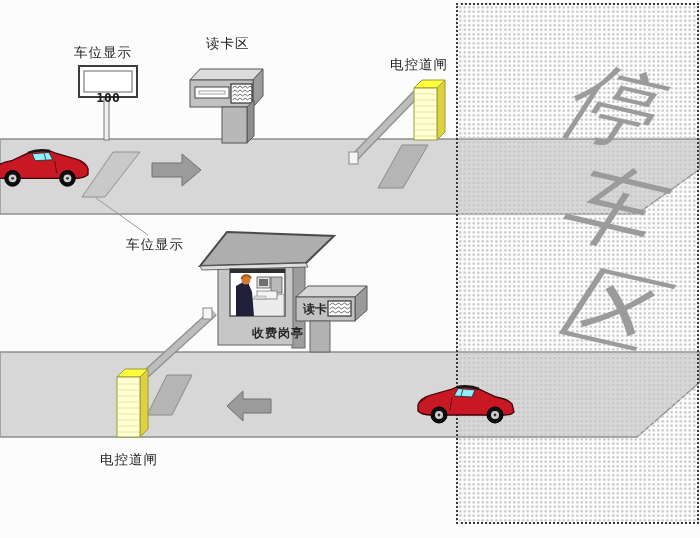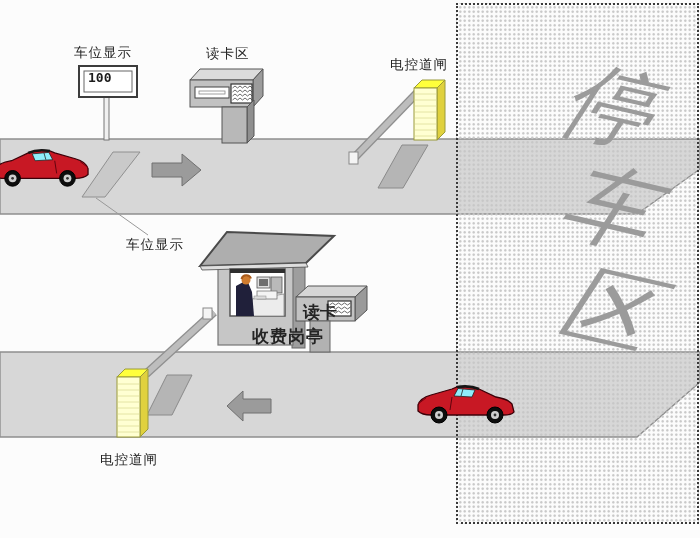--- a/index.html
+++ b/index.html
@@ -40,25 +40,26 @@
   }
   .layer-fore{z-index:4;}
   .lbl{
     position:absolute;
     z-index:5;
     color:#252525;
     font-size:13.5px;
     white-space:nowrap;
     letter-spacing:1px;
   }
-  .lbl-small{font-size:17px;font-weight:bold;letter-spacing:0;}
+  .lbl-small{font-size:12px;font-weight:bold;letter-spacing:0;}
   .display-value{
     position:absolute;
     z-index:5;
-    left:88px;top:70px;width:40px;
+    left:88px;top:90px;width:40px;
+    text-align:center;
     font-family:"DejaVu Sans Mono","Liberation Mono",monospace;
     font-size:13px;font-weight:bold;color:#1c1c1c;
     letter-spacing:0;
   }
   .watermark{
     position:absolute;
     z-index:3;
     left:276px;top:346px;
     font-size:37px;font-weight:bold;
     letter-spacing:6px;
@@ -206,20 +207,20 @@
 
     <polygon points="152,163 182,163 182,154 201,170 182,186 182,177 152,177" style="fill:var(--arrow-gray,#9b9b9b);stroke:#707070;stroke-width:1"></polygon>
     <polygon points="271,399 243,399 243,391 227,406 243,421 243,413 271,413" style="fill:var(--arrow-gray,#9b9b9b);stroke:#707070;stroke-width:1"></polygon>
 
     <use href="#car" transform="translate(-8,147) scale(0.98)"></use>
     <use href="#car" transform="translate(516,383) scale(-1,1)"></use>
   </svg>
 
   <div class="lbl" style="left:74px;top:44px;text-align:center;">车位显示</div>
   <div class="display-value">100</div>
-  <div class="lbl" style="left:206px;top:45px;">读卡区</div>
+  <div class="lbl" style="left:206px;top:35px;">读卡区</div>
   <div class="lbl" style="left:390px;top:56px;">电控道闸</div>
   <div class="lbl" style="left:126px;top:236px;">车位显示</div>
   <div class="lbl lbl-small" style="left:252px;top:325px;letter-spacing:1px;">收费岗亭</div>
   <div class="lbl lbl-small" style="left:303px;top:301px;">读卡</div>
   <div class="lbl" style="left:100px;top:451px;">电控道闸</div>
 
 </div>
 
 </body></html>

